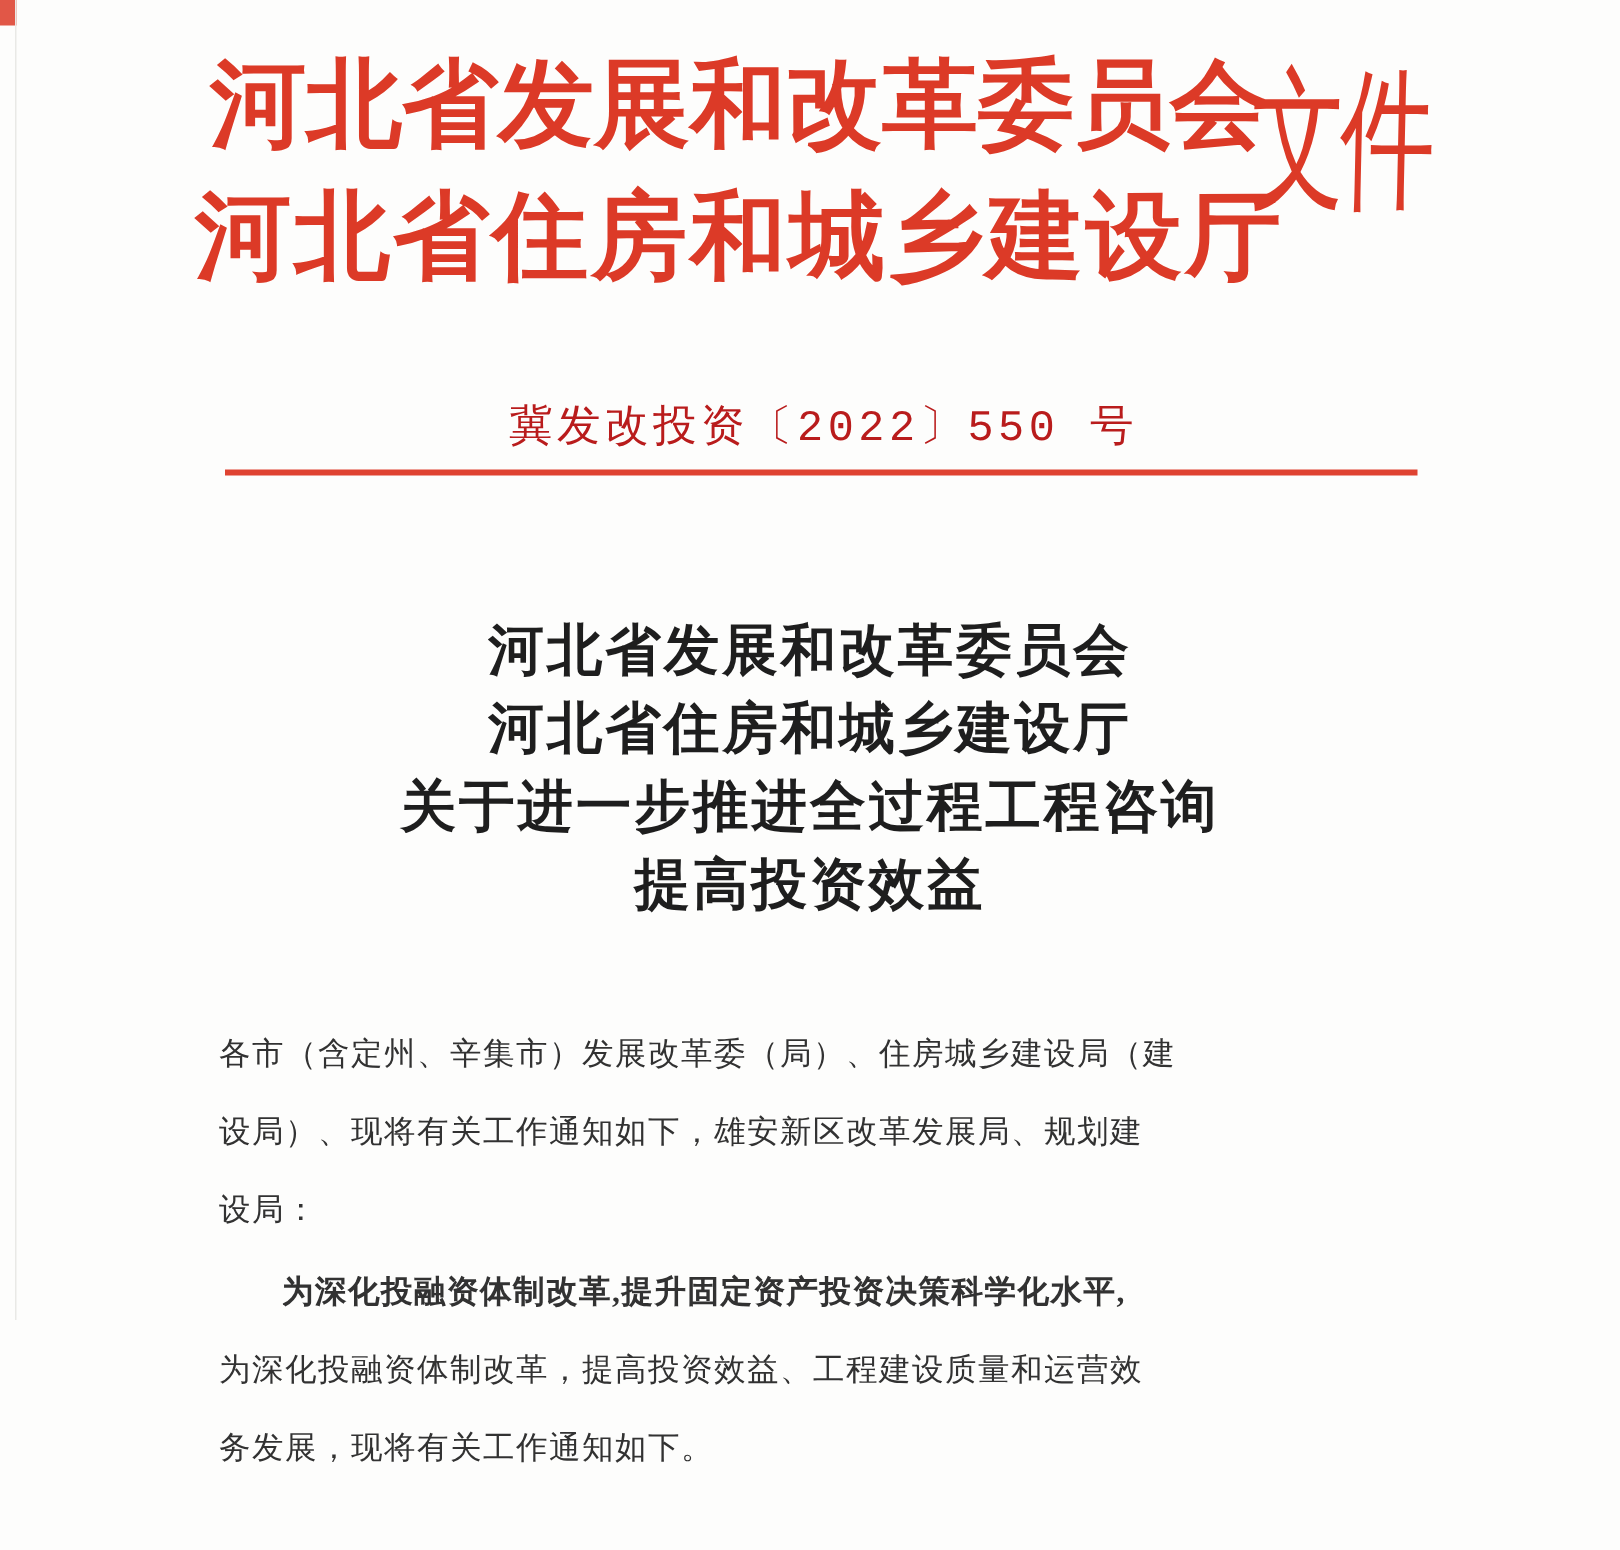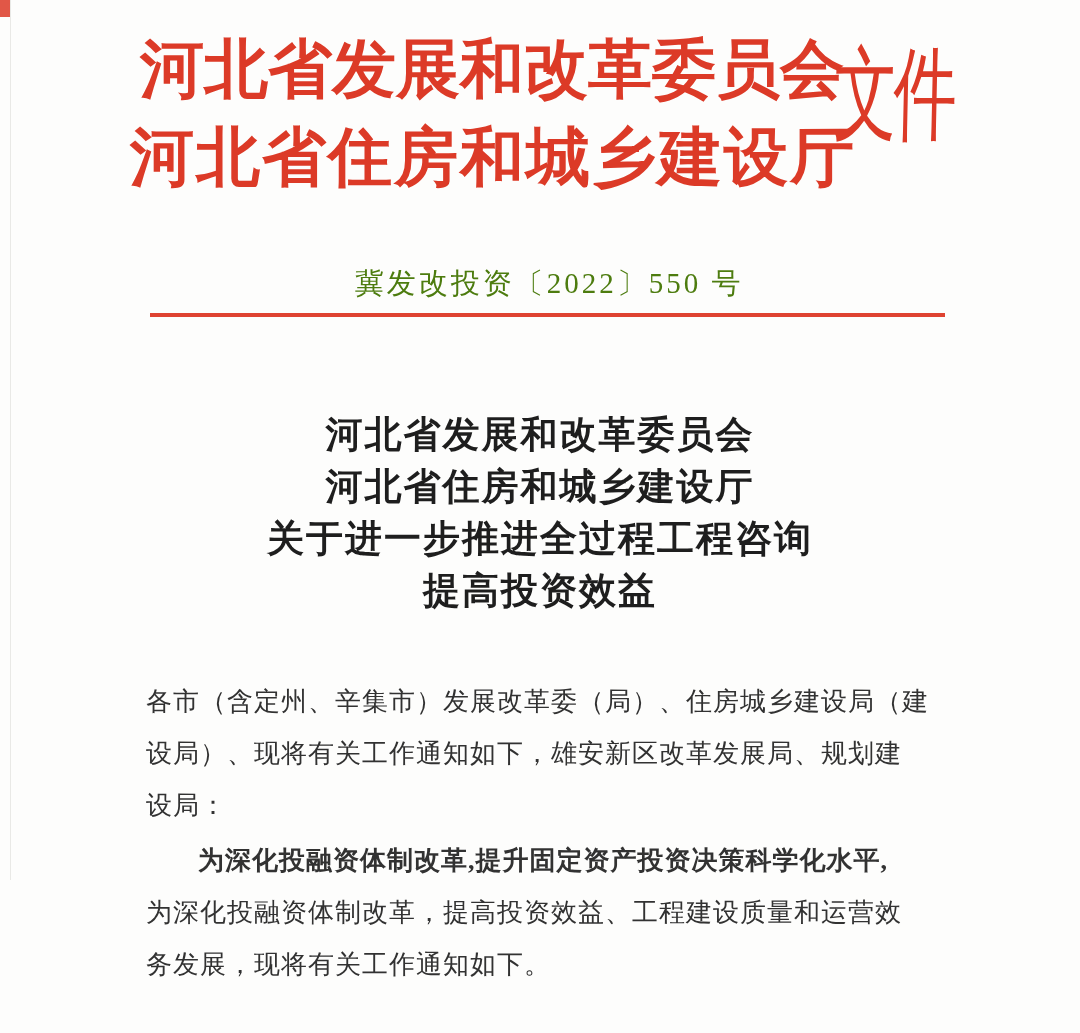--- a/index.html
+++ b/index.html
@@ -66,24 +66,25 @@
     letter-spacing:-6px;
   }
   
   .doc-number{
     position:absolute;
     top:264px;left:0;
     width:100%;
     padding-left:18px;
     box-sizing:border-box;
     text-align:center;
-    color:#4d7c0f;
+    color:#b91c1c;
     font-size:29px;
     letter-spacing:3px;
     white-space:nowrap;
+    font-family:Liberation Mono, monospace;
   }
   
   .red-rule{
     position:absolute;
     top:313px;left:150px;
     width:795px;height:4px;
     background:var(--rule_red);
   }
   
   .title-block{
@@ -101,21 +102,21 @@
     white-space:nowrap;
   }
   
   .body-block{
     position:absolute;
     top:676px;left:146px;
     width:820px;
     color:var(--body_black);
   }
   .body-line{
-    font-size:26px;
+    font-size:21px;
     line-height:52px;
     letter-spacing:1px;
     white-space:nowrap;
   }
   .intro{
     margin-top:3px;
   }
   .intro .body-line.first{
     text-indent:2em;
     font-weight:bold;

